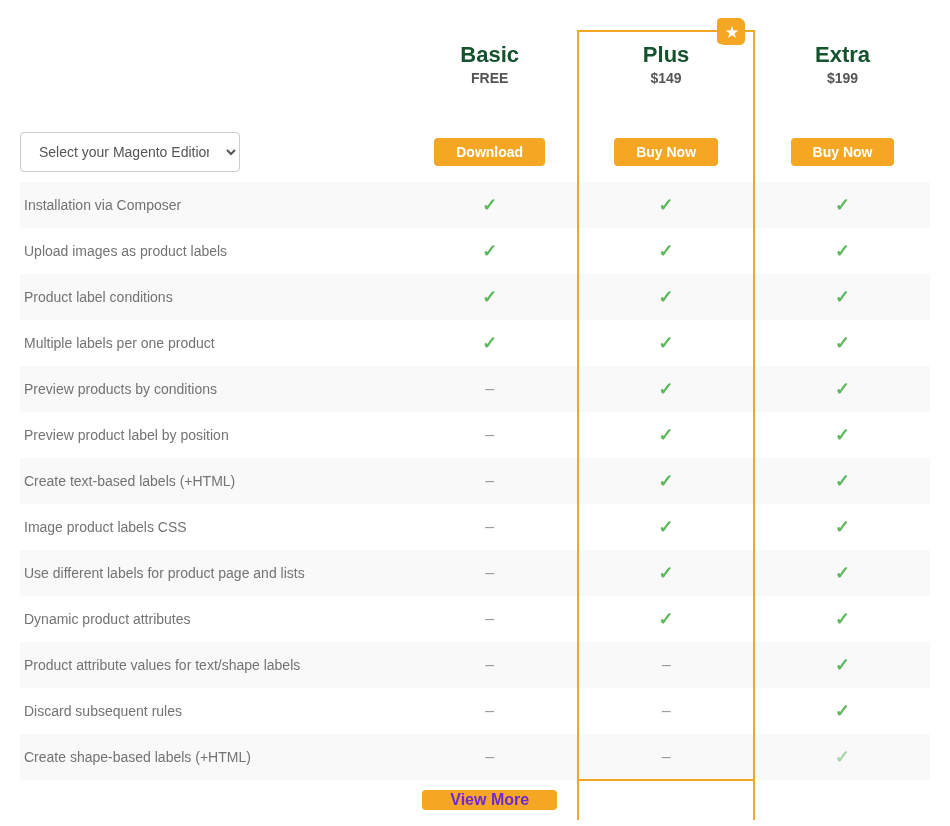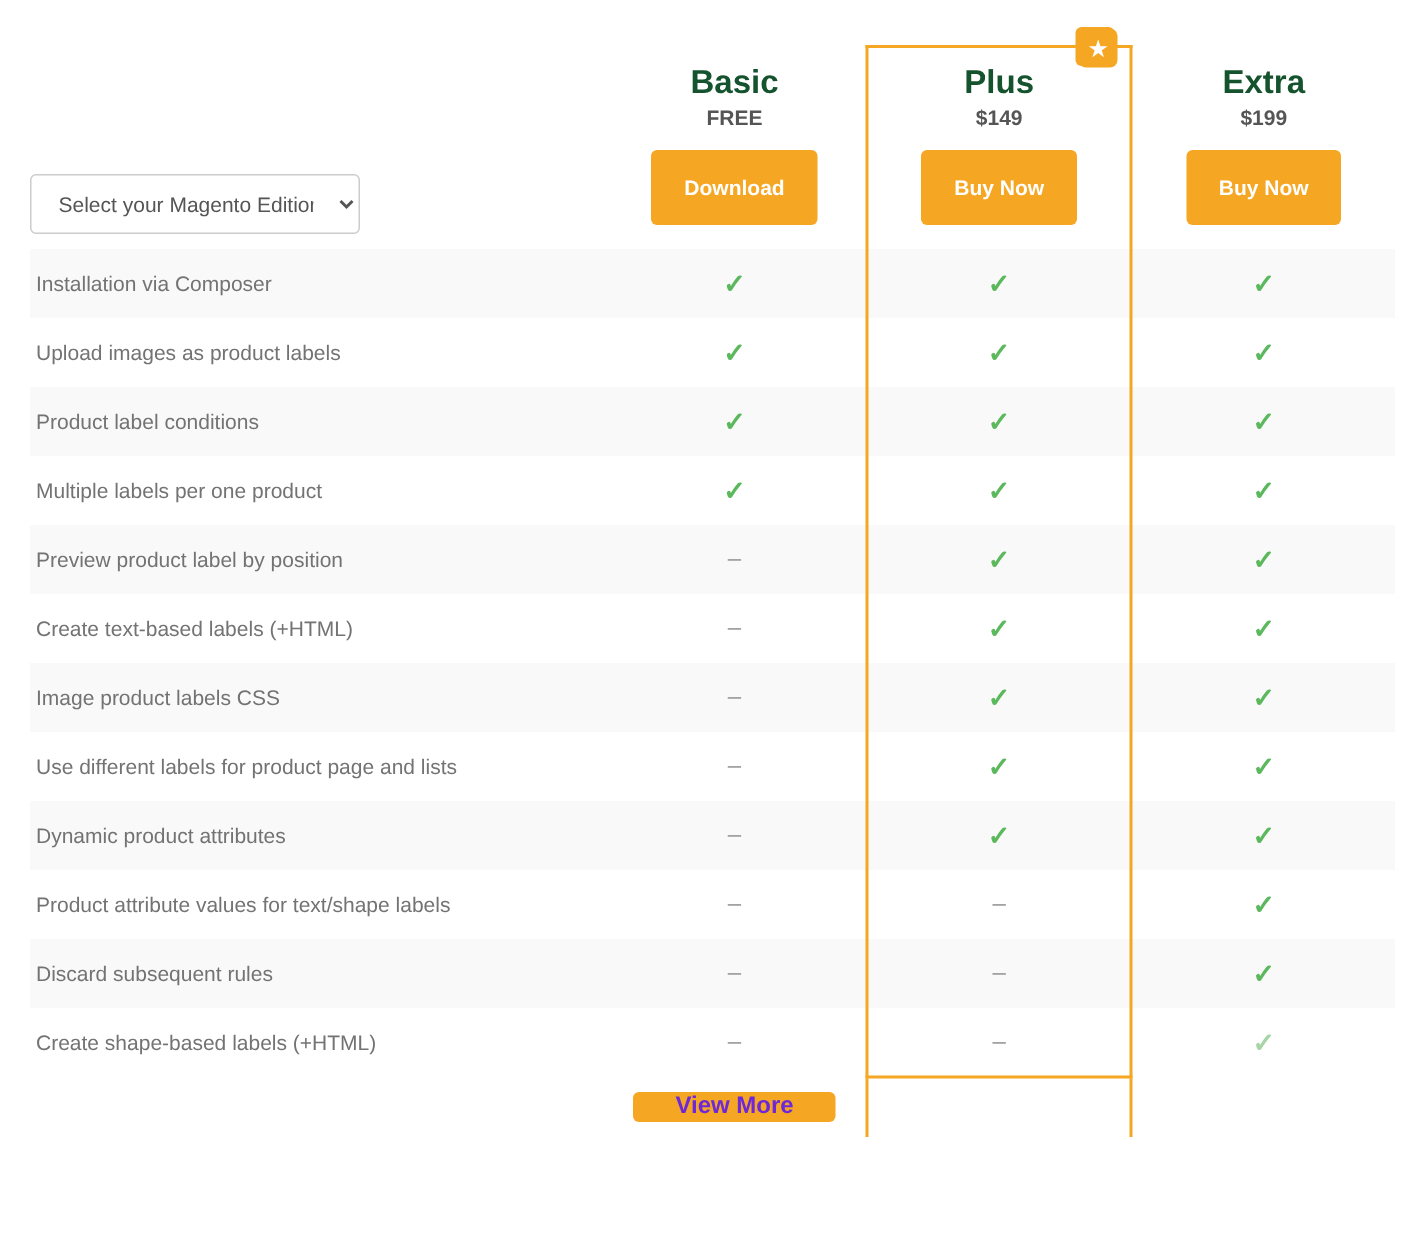--- a/index.html
+++ b/index.html
@@ -83,30 +83,31 @@
 
     .plan-price {
       font-size: 14px;
       color: #555;
       margin-bottom: 14px;
       margin-top: 2px;
     }
 
     .btn-action {
       display: inline-block;
-      padding: 17px 22px;
+      padding: 6px 22px;
       border-radius: 4px;
       font-size: 14px;
       font-weight: bold;
       color: #fff;
       background: #f5a623;
       border: none;
       cursor: pointer;
       text-decoration: none;
       margin-bottom: 6px;
+      margin-top: 38px;
     }
 
     
     .plus-col-header {
       border: 2px solid #f5a623;
       border-bottom: none;
       border-radius: 6px 6px 0 0;
       position: relative;
       padding-top: 0 !important;
     }
@@ -284,20 +285,26 @@
           <td class="plus-col-cell"><span class="check-icon">✓</span></td>
           <td><span class="check-icon">✓</span></td>
         </tr>
         <tr class="feature-row">
           <td>Multiple labels per one product</td>
           <td><span class="check-icon">✓</span></td>
           <td class="plus-col-cell"><span class="check-icon">✓</span></td>
           <td><span class="check-icon">✓</span></td>
         </tr>
         <tr class="feature-row">
+          <td>Preview products by conditions</td>
+          <td><span class="dash-icon">–</span></td>
+          <td class="plus-col-cell"><span class="check-icon">✓</span></td>
+          <td><span class="check-icon">✓</span></td>
+        </tr>
+        <tr class="feature-row">
           <td>Preview product label by position</td>
           <td><span class="dash-icon">–</span></td>
           <td class="plus-col-cell"><span class="check-icon">✓</span></td>
           <td><span class="check-icon">✓</span></td>
         </tr>
         <tr class="feature-row">
           <td>Create text-based labels (+HTML)</td>
           <td><span class="dash-icon">–</span></td>
           <td class="plus-col-cell"><span class="check-icon">✓</span></td>
           <td><span class="check-icon">✓</span></td>

